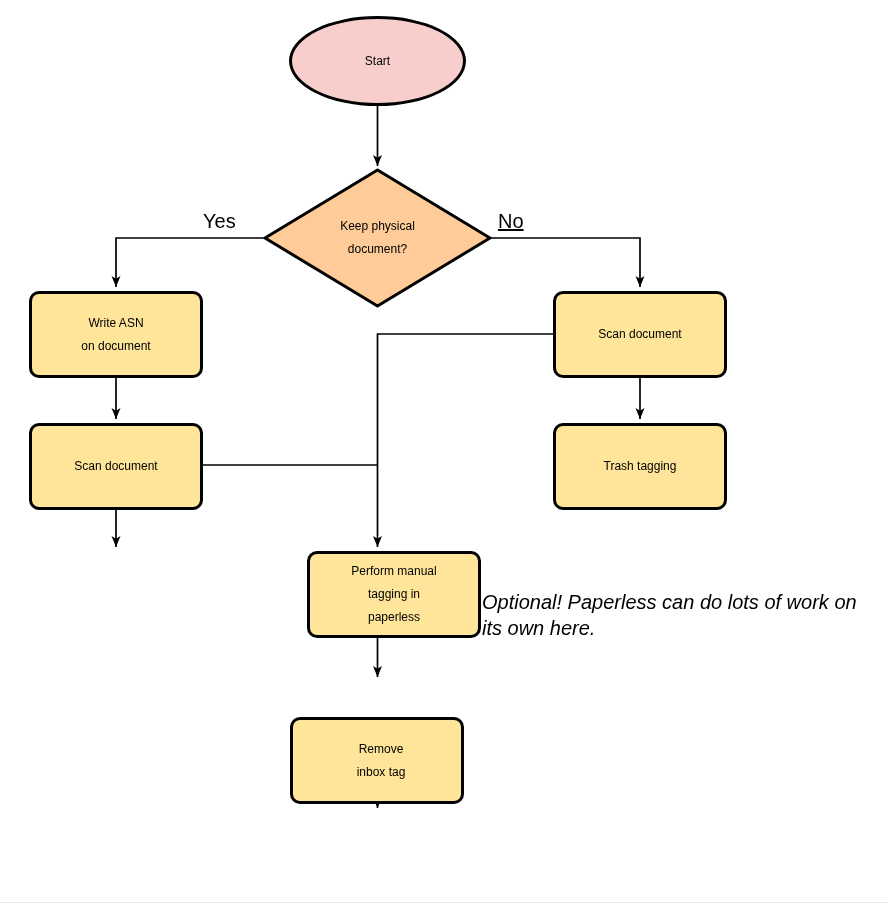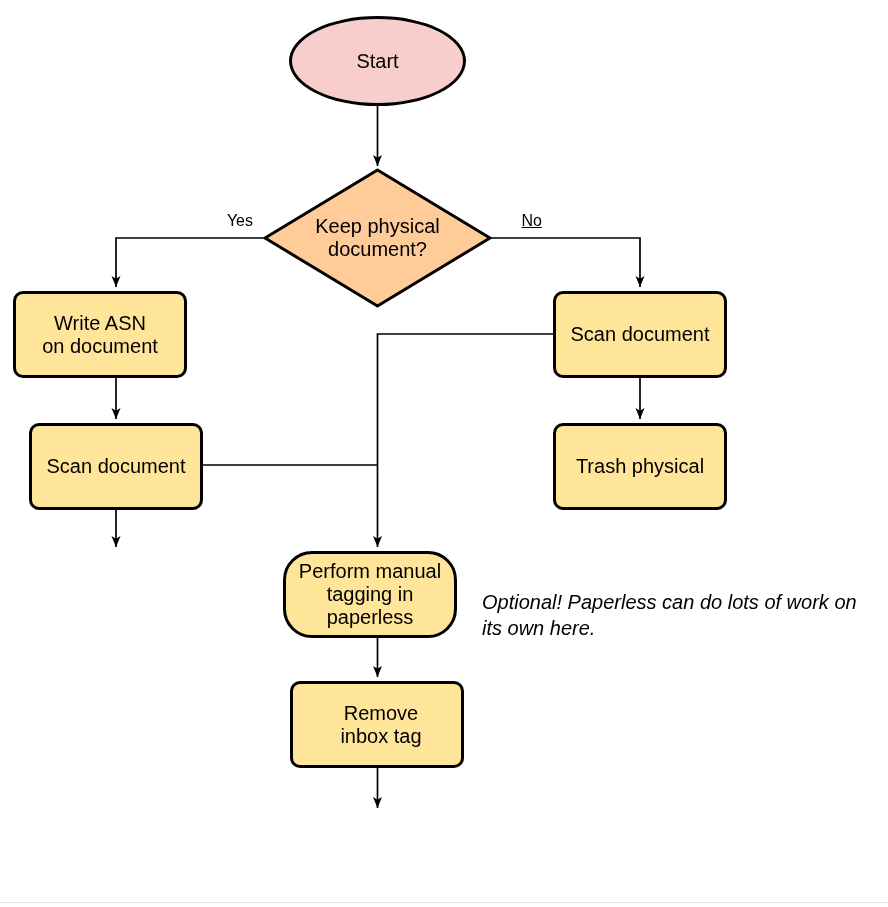--- a/index.html
+++ b/index.html
@@ -26,21 +26,21 @@
     stroke: #000000;
     stroke-width: 3px;
     stroke-linejoin: round;
   }
   .node {
     position: absolute;
     display: flex;
     align-items: center;
     justify-content: center;
     text-align: center;
-    font-size: 20px;
+    font-size: 12px;
     line-height: 23px;
     white-space: pre-line;
     box-sizing: border-box;
   }
   .process {
     width: 174px;
     height: 87px;
     background: #FFE599;
     border: 3px solid #000000;
     border-radius: 10px;
@@ -51,29 +51,29 @@
     background: #F8CECC;
     border: 3px solid #000000;
     border-radius: 50%;
   }
   .decision-label {
     position: absolute;
     left: 277px;
     top: 215px;
     width: 201px;
     text-align: center;
-    font-size: 20px;
+    font-size: 12px;
     line-height: 23px;
     white-space: pre-line;
   }
   .edge-label {
     position: absolute;
-    font-size: 16px;
+    font-size: 20px;
     line-height: 22px;
-    text-align: right;
+    text-align: left;
   }
   .edge-label.yes { left: 203px; top: 210px; width: 50px; }
   .edge-label.no  { left: 498px; top: 210px; width: 44px; text-decoration: underline; }
   .annotation {
     position: absolute;
     left: 482px;
     top: 589px;
     width: 440px;
     font-size: 20px;
     line-height: 26px;
@@ -118,41 +118,41 @@
   <div class="node terminator" style="left:289px; top:16px;">
     <span>Start</span>
   </div>
 
   <div class="decision-label">Keep physical
 document?</div>
 
   <div class="edge-label yes">Yes</div>
   <div class="edge-label no">No</div>
 
-  <div class="node process" style="left:13px; top:291px;">
+  <div class="node process" style="left:29px; top:291px;">
     <span>Write ASN
 on document</span>
   </div>
   <div class="node process" style="left:29px; top:423px;">
     <span>Scan document</span>
   </div>
 
   <div class="node process" style="left:553px; top:291px;">
     <span>Scan document</span>
   </div>
   <div class="node process" style="left:553px; top:423px;">
-    <span>Trash physical</span>
+    <span>Trash tagging</span>
   </div>
 
-  <div class="node process" style="left:283px; top:551px;border-radius:29px;">
+  <div class="node process" style="left:307px; top:551px;">
     <span>Perform manual
 tagging in
 paperless</span>
   </div>
-  <div class="node process" style="left:290px; top:681px;padding-left:8px;">
+  <div class="node process" style="left:290px; top:717px;padding-left:8px;">
     <span>Remove
 inbox tag</span>
   </div>
 
 
   <div class="annotation">Optional! Paperless can do lots of work on
 its own here.</div>
 
   <div class="page-bottom-border"></div>
 </div>

